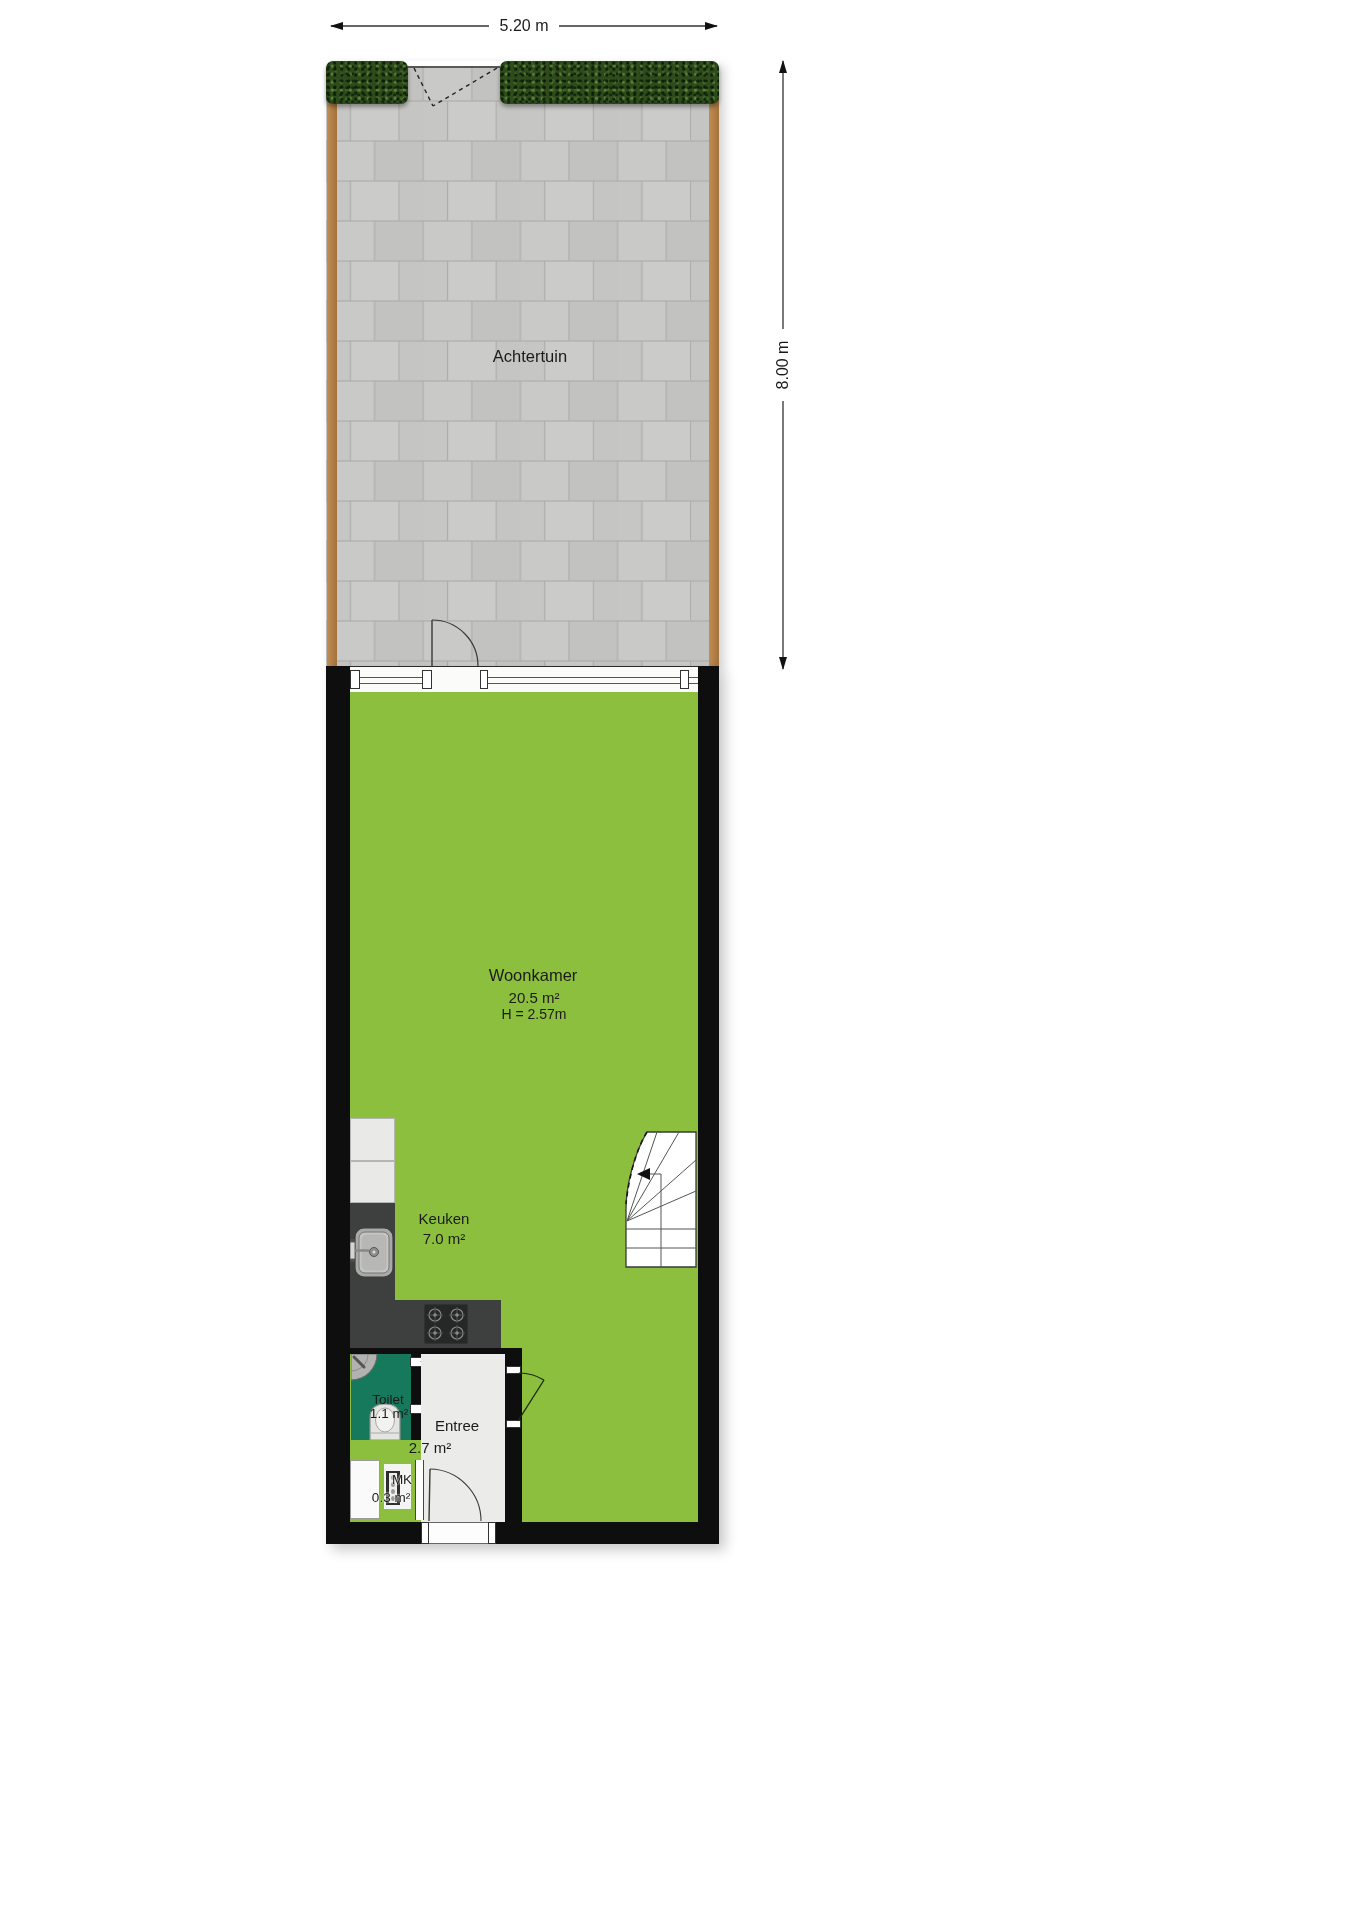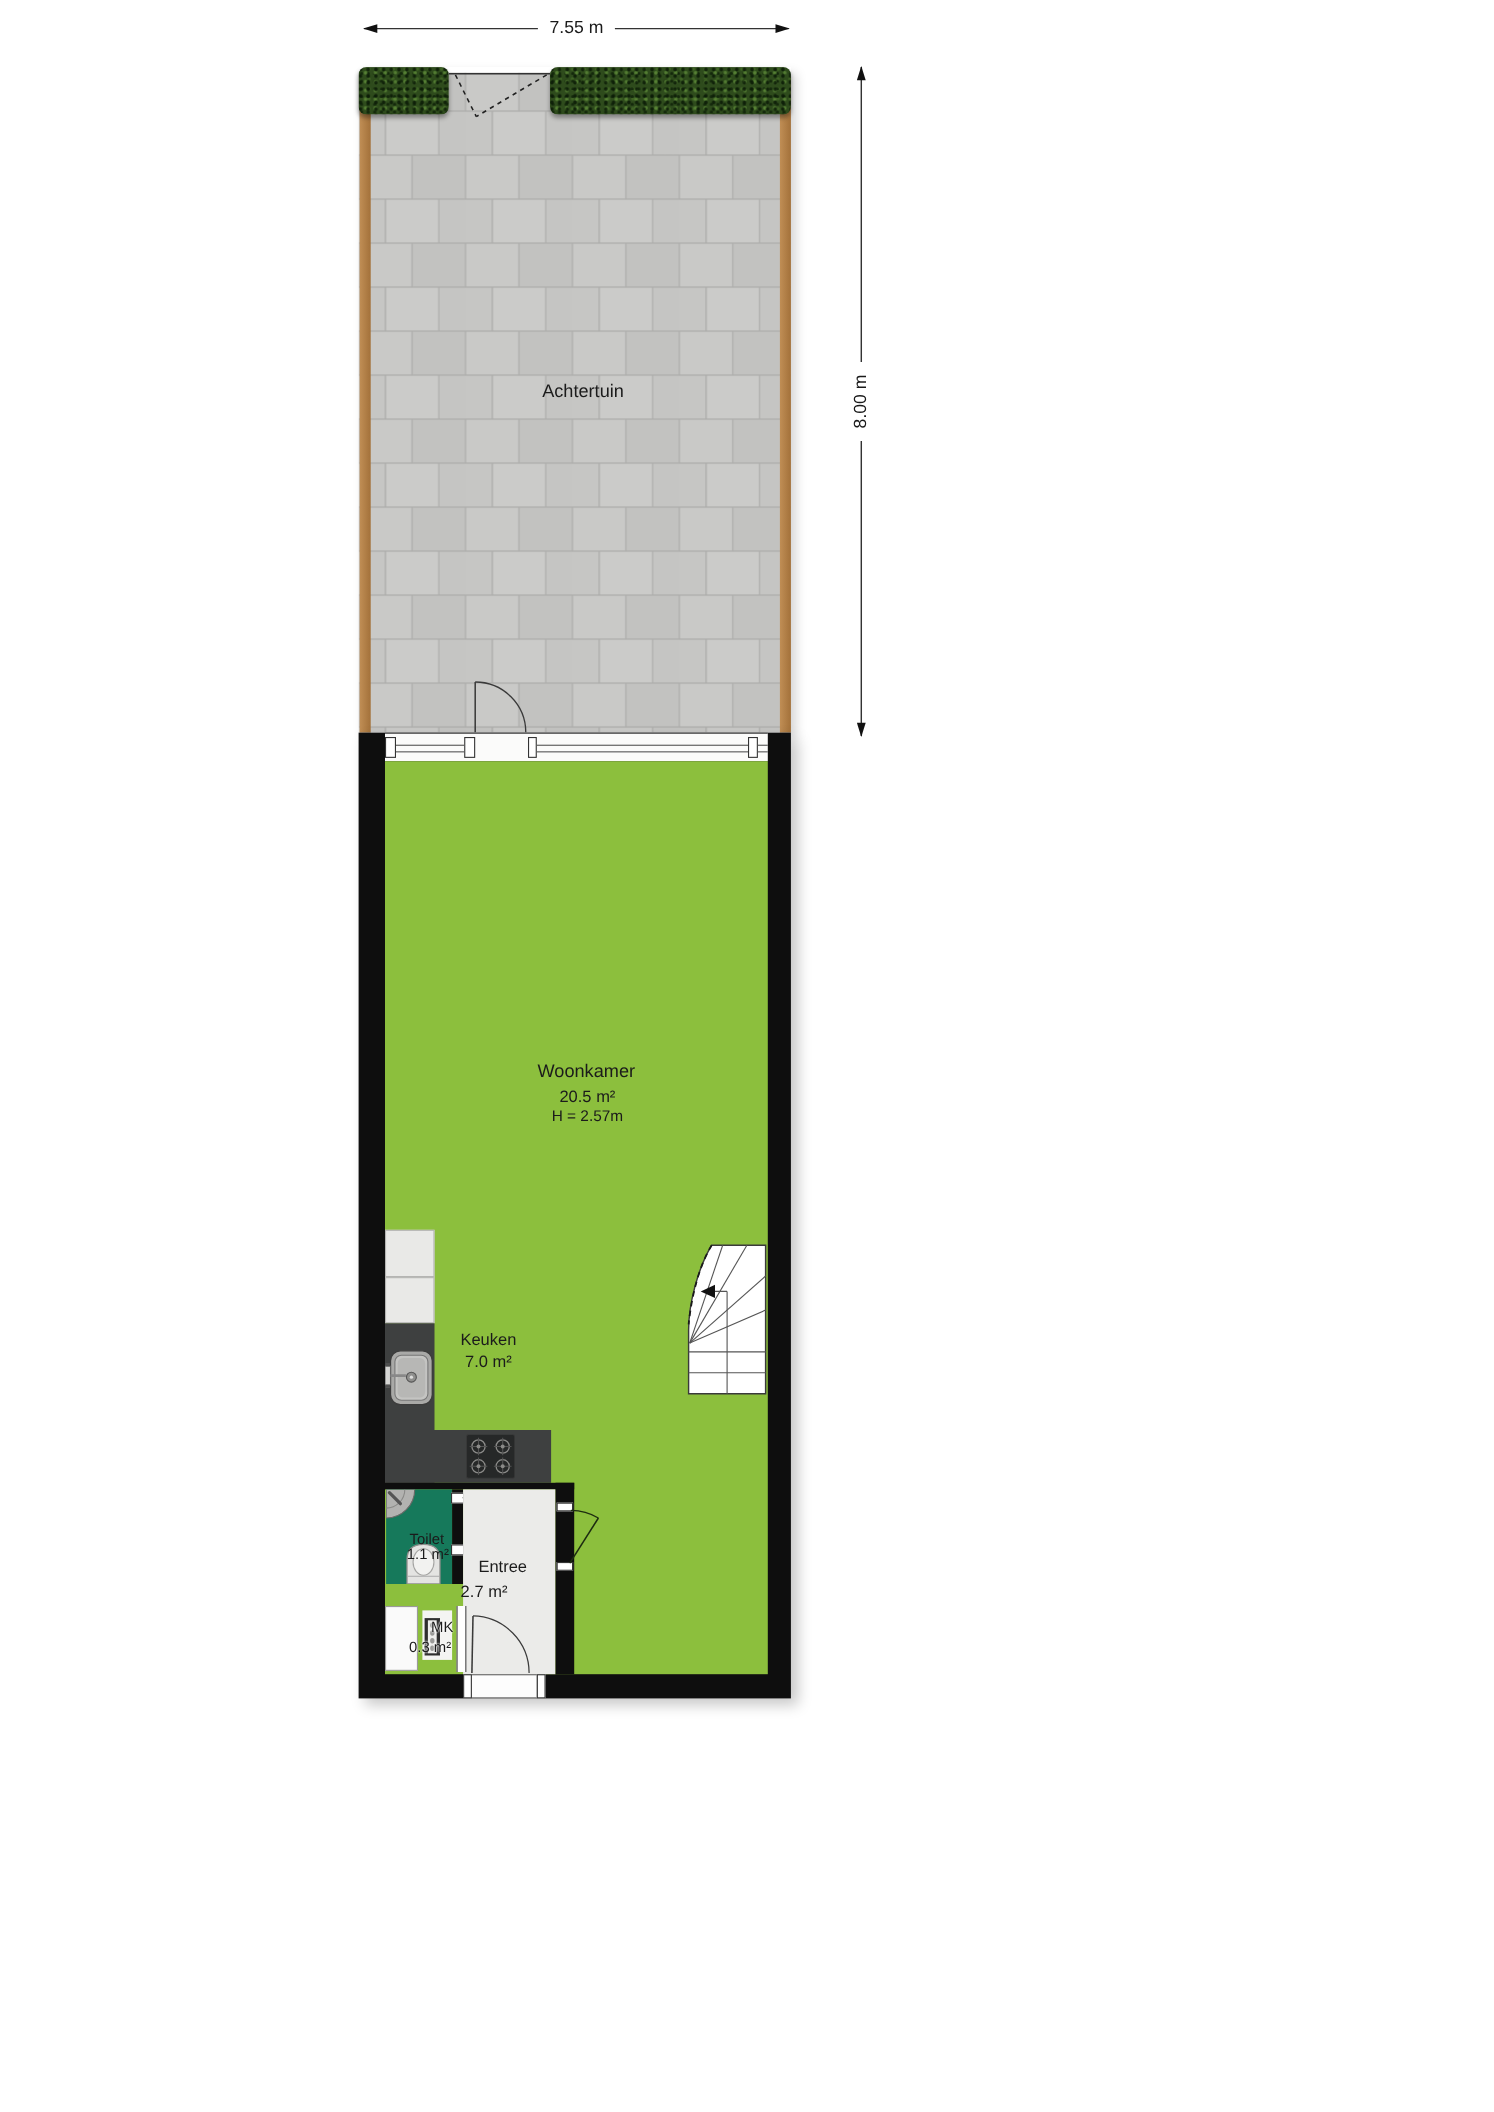--- a/index.html
+++ b/index.html
@@ -59,21 +59,21 @@
 
 <div class="canvas">
 
   <div class="abs dim-top">
     <svg width="390" height="16">
       <line x1="2" y1="8" x2="160" y2="8" stroke="#333" stroke-width="1.3"></line>
       <line x1="230" y1="8" x2="388" y2="8" stroke="#333" stroke-width="1.3"></line>
       <polygon points="1,8 14,4 14,12" fill="#111"></polygon>
       <polygon points="389,8 376,4 376,12" fill="#111"></polygon>
     </svg>
-    <span class="dim-label">7.55 m</span>
+    <span class="dim-label">5.20 m</span>
   </div>
 
   <div class="abs dim-right">
     <svg width="16" height="612">
       <line x1="8" y1="2" x2="8" y2="270" stroke="#333" stroke-width="1.3"></line>
       <line x1="8" y1="342" x2="8" y2="610" stroke="#333" stroke-width="1.3"></line>
       <polygon points="8,1 4,14 12,14" fill="#111"></polygon>
       <polygon points="8,611 4,598 12,598" fill="#111"></polygon>
     </svg>
     <span class="dim-label">8.00 m</span>
@@ -242,18 +242,18 @@
   <div class="lbl lbl-15" style="left:534px;top:997px;">20.5 m²</div>
   <div class="lbl lbl-14" style="left:534px;top:1014px;">H = 2.57m</div>
 
   <div class="lbl lbl-15" style="left:444px;top:1218px;">Keuken</div>
   <div class="lbl lbl-15" style="left:444px;top:1238px;">7.0 m²</div>
 
   <div class="lbl lbl-13" style="left:388px;top:1387px;">Toilet</div>
   <div class="lbl lbl-13" style="left:389px;top:1401px;">1.1 m²</div>
 
   <div class="lbl lbl-15" style="left:457px;top:1425px;">Entree</div>
-  <div class="lbl lbl-15" style="left:440px;top:1447px;">2.7 m²</div>
+  <div class="lbl lbl-15" style="left:430px;top:1447px;">2.7 m²</div>
 
   <div class="lbl lbl-13 shadowed" style="left:402px;top:1467px;z-index:5;">MK</div>
   <div class="lbl lbl-13 shadowed" style="left:391px;top:1485px;z-index:5;text-align:center;">0.3 m²</div>
 
 </div>
 
 </body></html>

